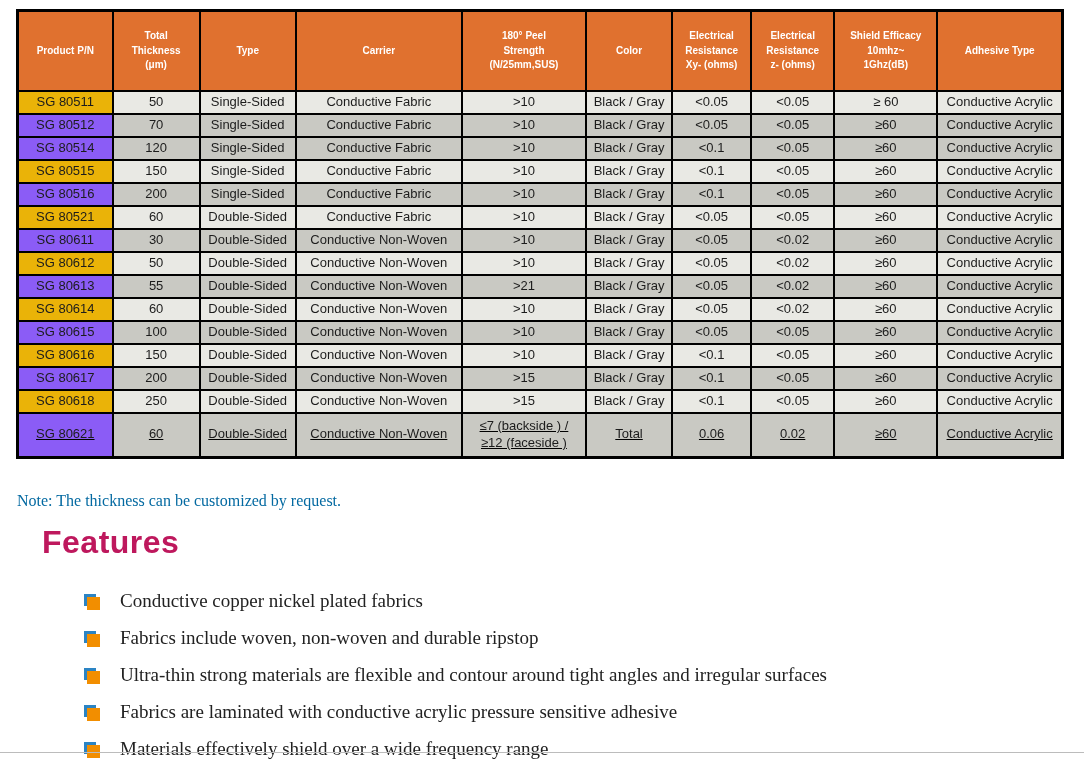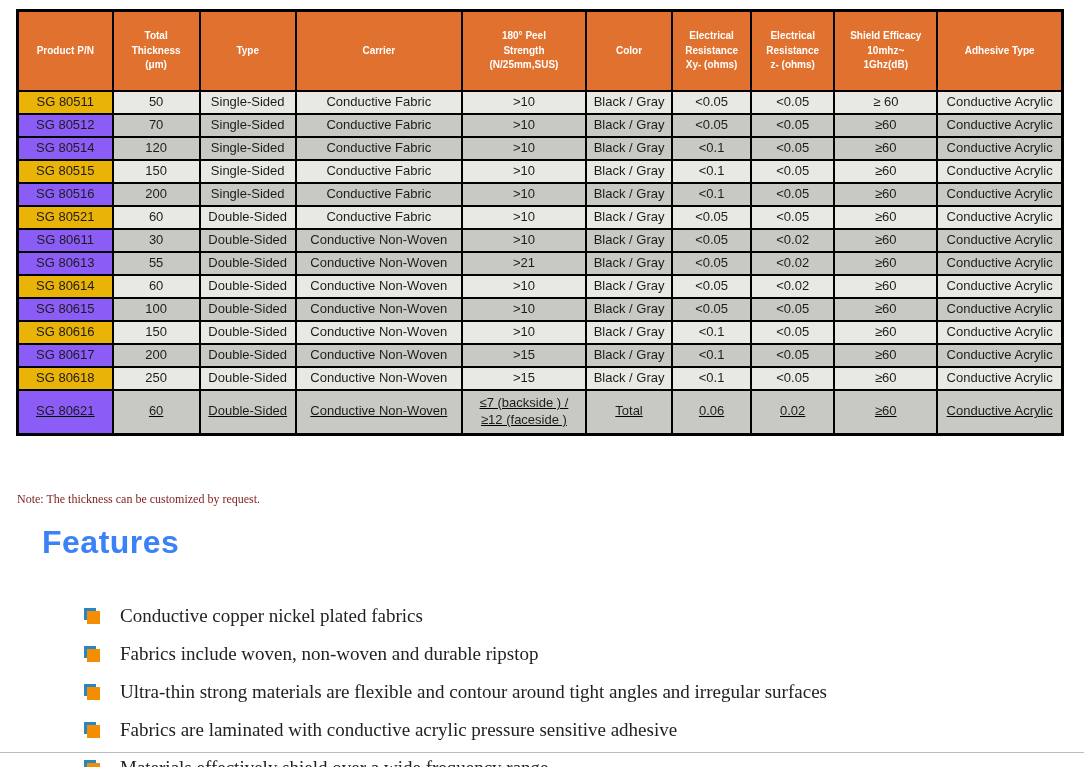--- a/index.html
+++ b/index.html
@@ -37,34 +37,34 @@
 
   col.c1 { width:95px; }  col.c2 { width:87px; }  col.c3 { width:96px; }
   col.c4 { width:166px; } col.c5 { width:124px; } col.c6 { width:86px; }
   col.c7 { width:79px; }  col.c8 { width:83px; }  col.c9 { width:103px; }
   col.c10 { width:125px; }
 
   
   .note {
     position:absolute; left:17px; top:492px;
     font-family:"Liberation Serif", serif;
-    font-size:12px; color:#7f1d1d;
+    font-size:16px; color:#0369a1;
   }
 
   
   .features-title {
     position:absolute; left:42px; top:524px;
     font-family:"Liberation Sans", sans-serif;
-    font-size:32px; font-weight:900; color:#3b82f6; letter-spacing:0.5px;
+    font-size:32px; font-weight:900; color:#be185d; letter-spacing:0.5px;
   }
   .features-list {
     position:absolute; left:84px; top:589px; list-style:none;
   }
   .features-list li {
-    display:flex; align-items:center; margin-bottom:14px; height:23px;margin-top:15px;
+    display:flex; align-items:flex-end; margin-bottom:14px; height:23px;
   }
   .bullet {
     position:relative; width:19px; height:18px; flex:none; margin-top:2px;
   }
   .bullet .b-back {
     position:absolute; left:0; top:0; width:12px; height:12px; background:#2b84c4;
   }
   .bullet .b-front {
     position:absolute; left:3px; top:3px; width:13px; height:13px; background:#f28e00;
   }
@@ -197,20 +197,32 @@
           <td>30</td>
           <td>Double-Sided</td>
           <td>Conductive Non-Woven</td>
           <td>&gt;10</td>
           <td>Black / Gray</td>
           <td>&lt;0.05</td>
           <td>&lt;0.02</td>
           <td>≥60</td>
           <td>Conductive Acrylic</td>
         </tr>
+        <tr class="even">
+          <td class="pn">SG 80612</td>
+          <td>50</td>
+          <td>Double-Sided</td>
+          <td>Conductive Non-Woven</td>
+          <td>&gt;10</td>
+          <td>Black / Gray</td>
+          <td>&lt;0.05</td>
+          <td>&lt;0.02</td>
+          <td>≥60</td>
+          <td>Conductive Acrylic</td>
+        </tr>
         <tr class="odd">
           <td class="pn">SG 80613</td>
           <td>55</td>
           <td>Double-Sided</td>
           <td>Conductive Non-Woven</td>
           <td>&gt;21</td>
           <td>Black / Gray</td>
           <td>&lt;0.05</td>
           <td>&lt;0.02</td>
           <td>≥60</td>

